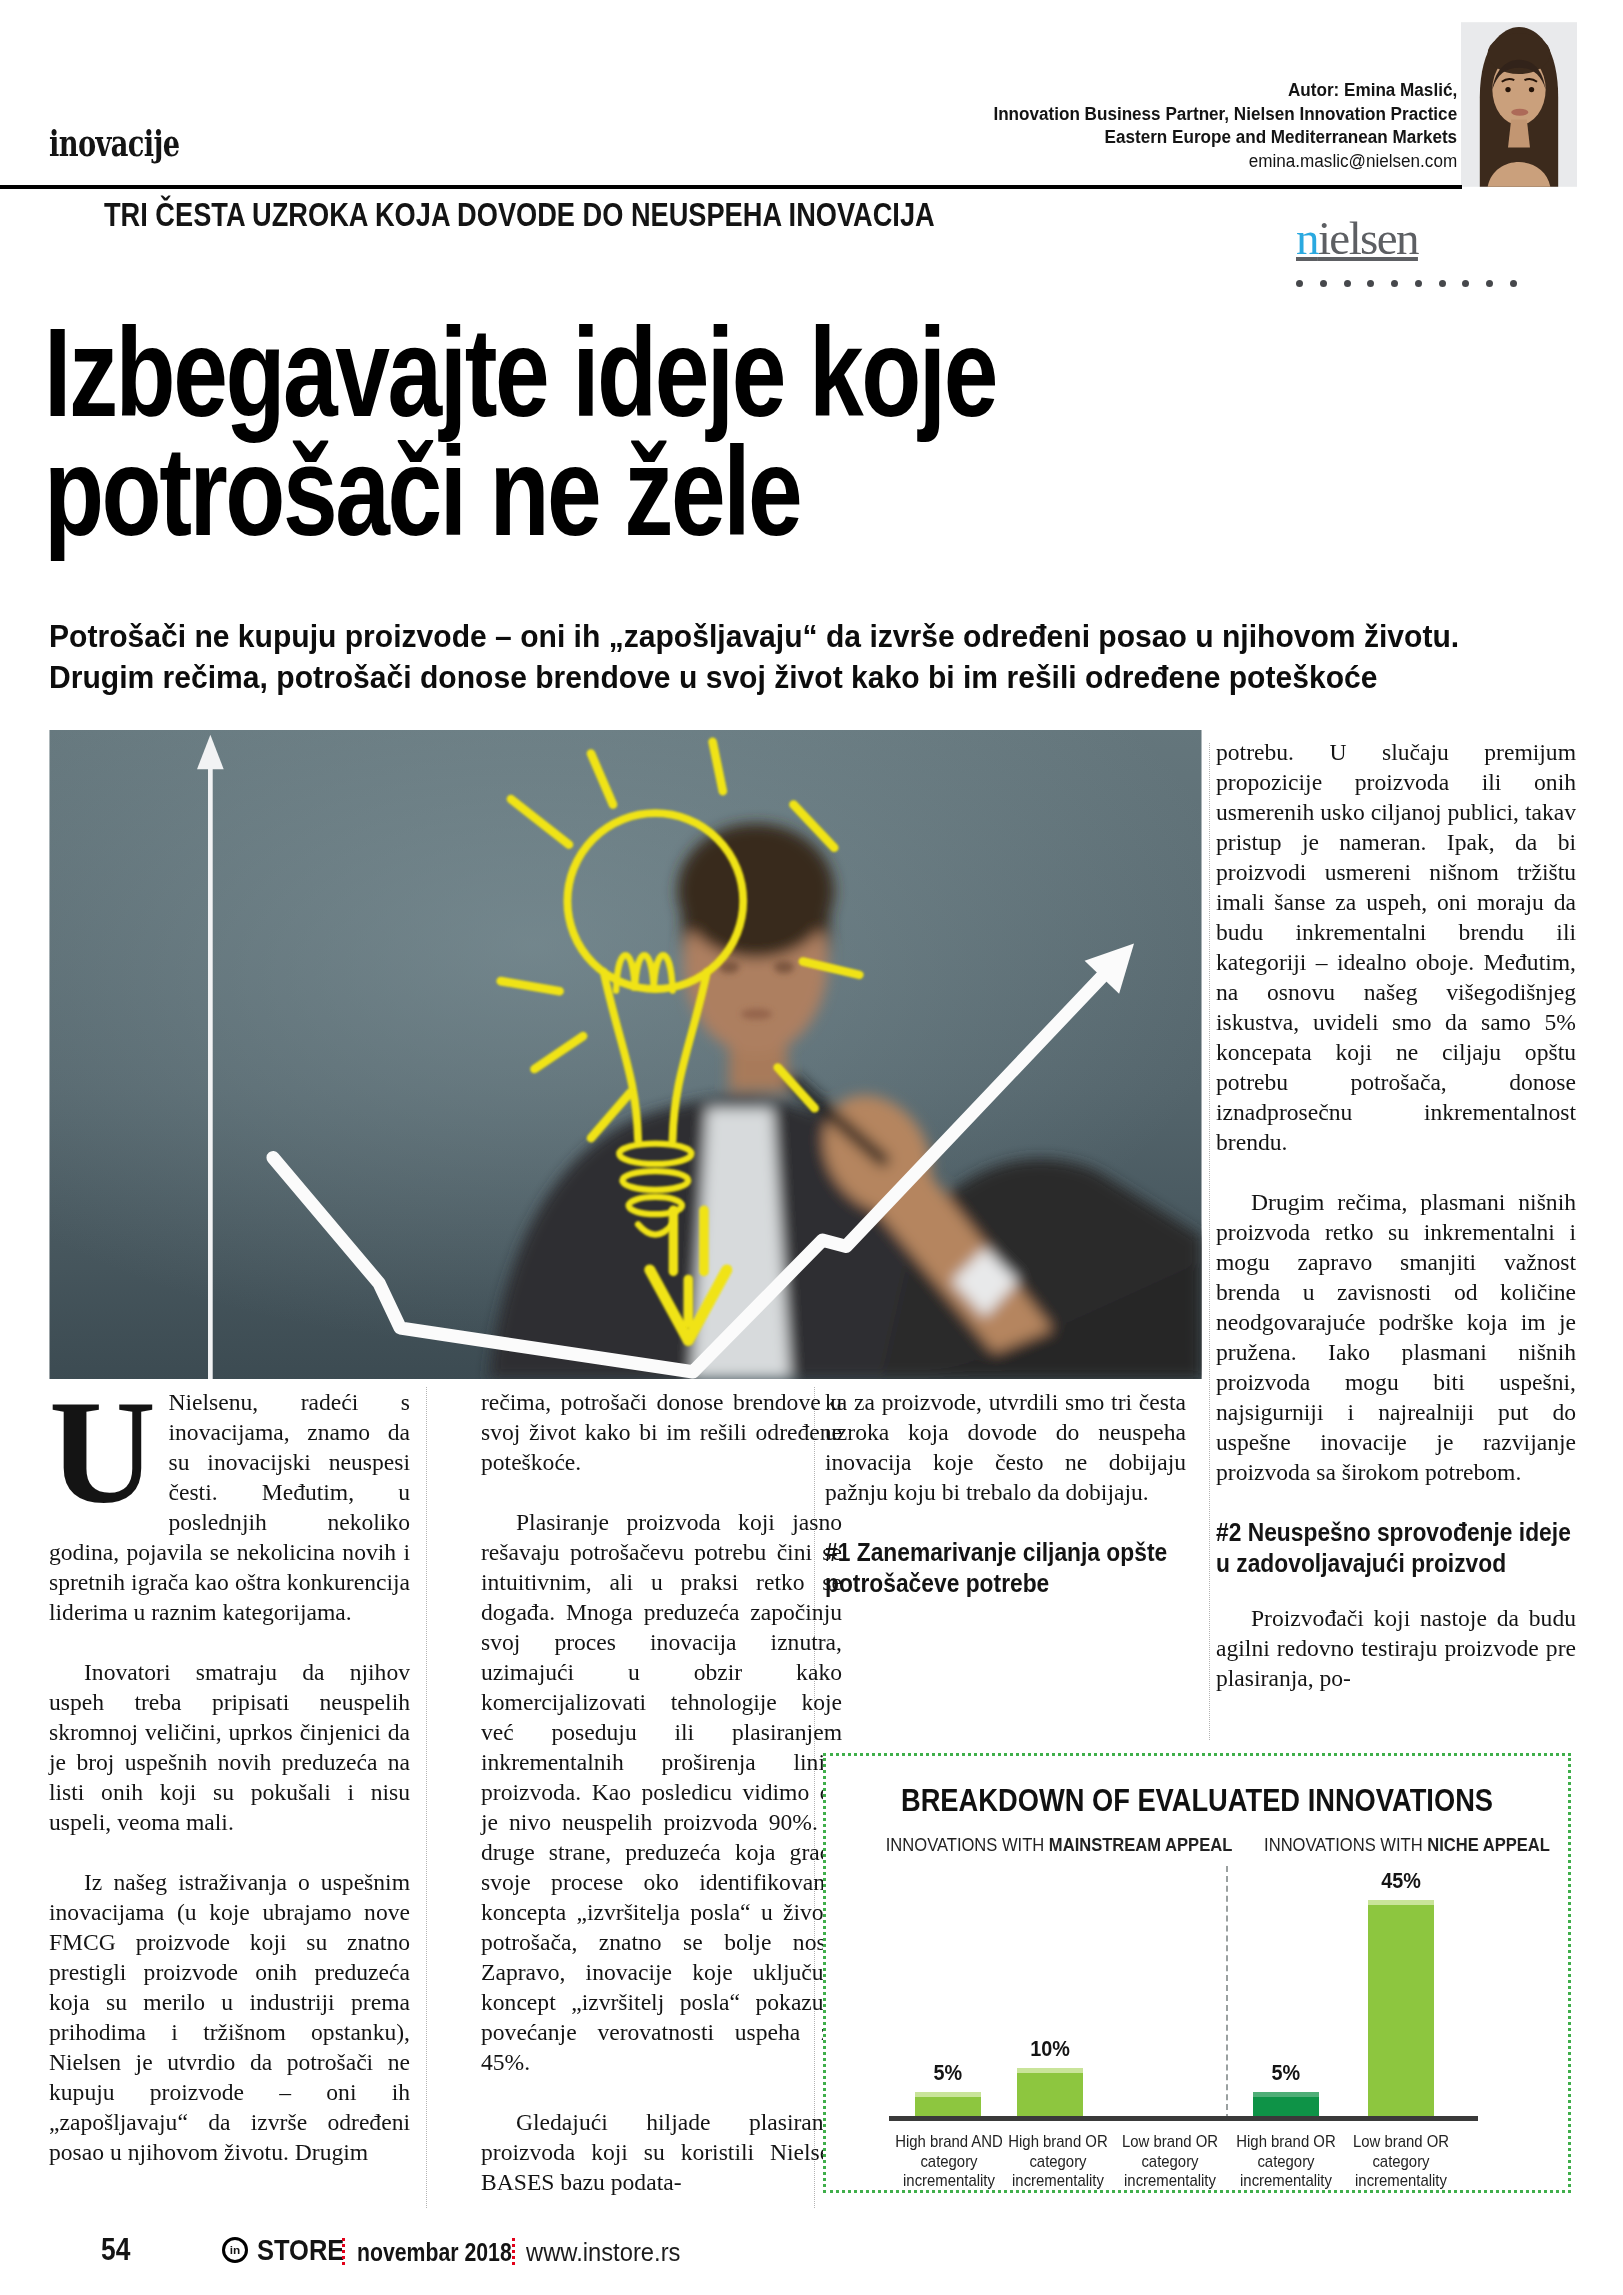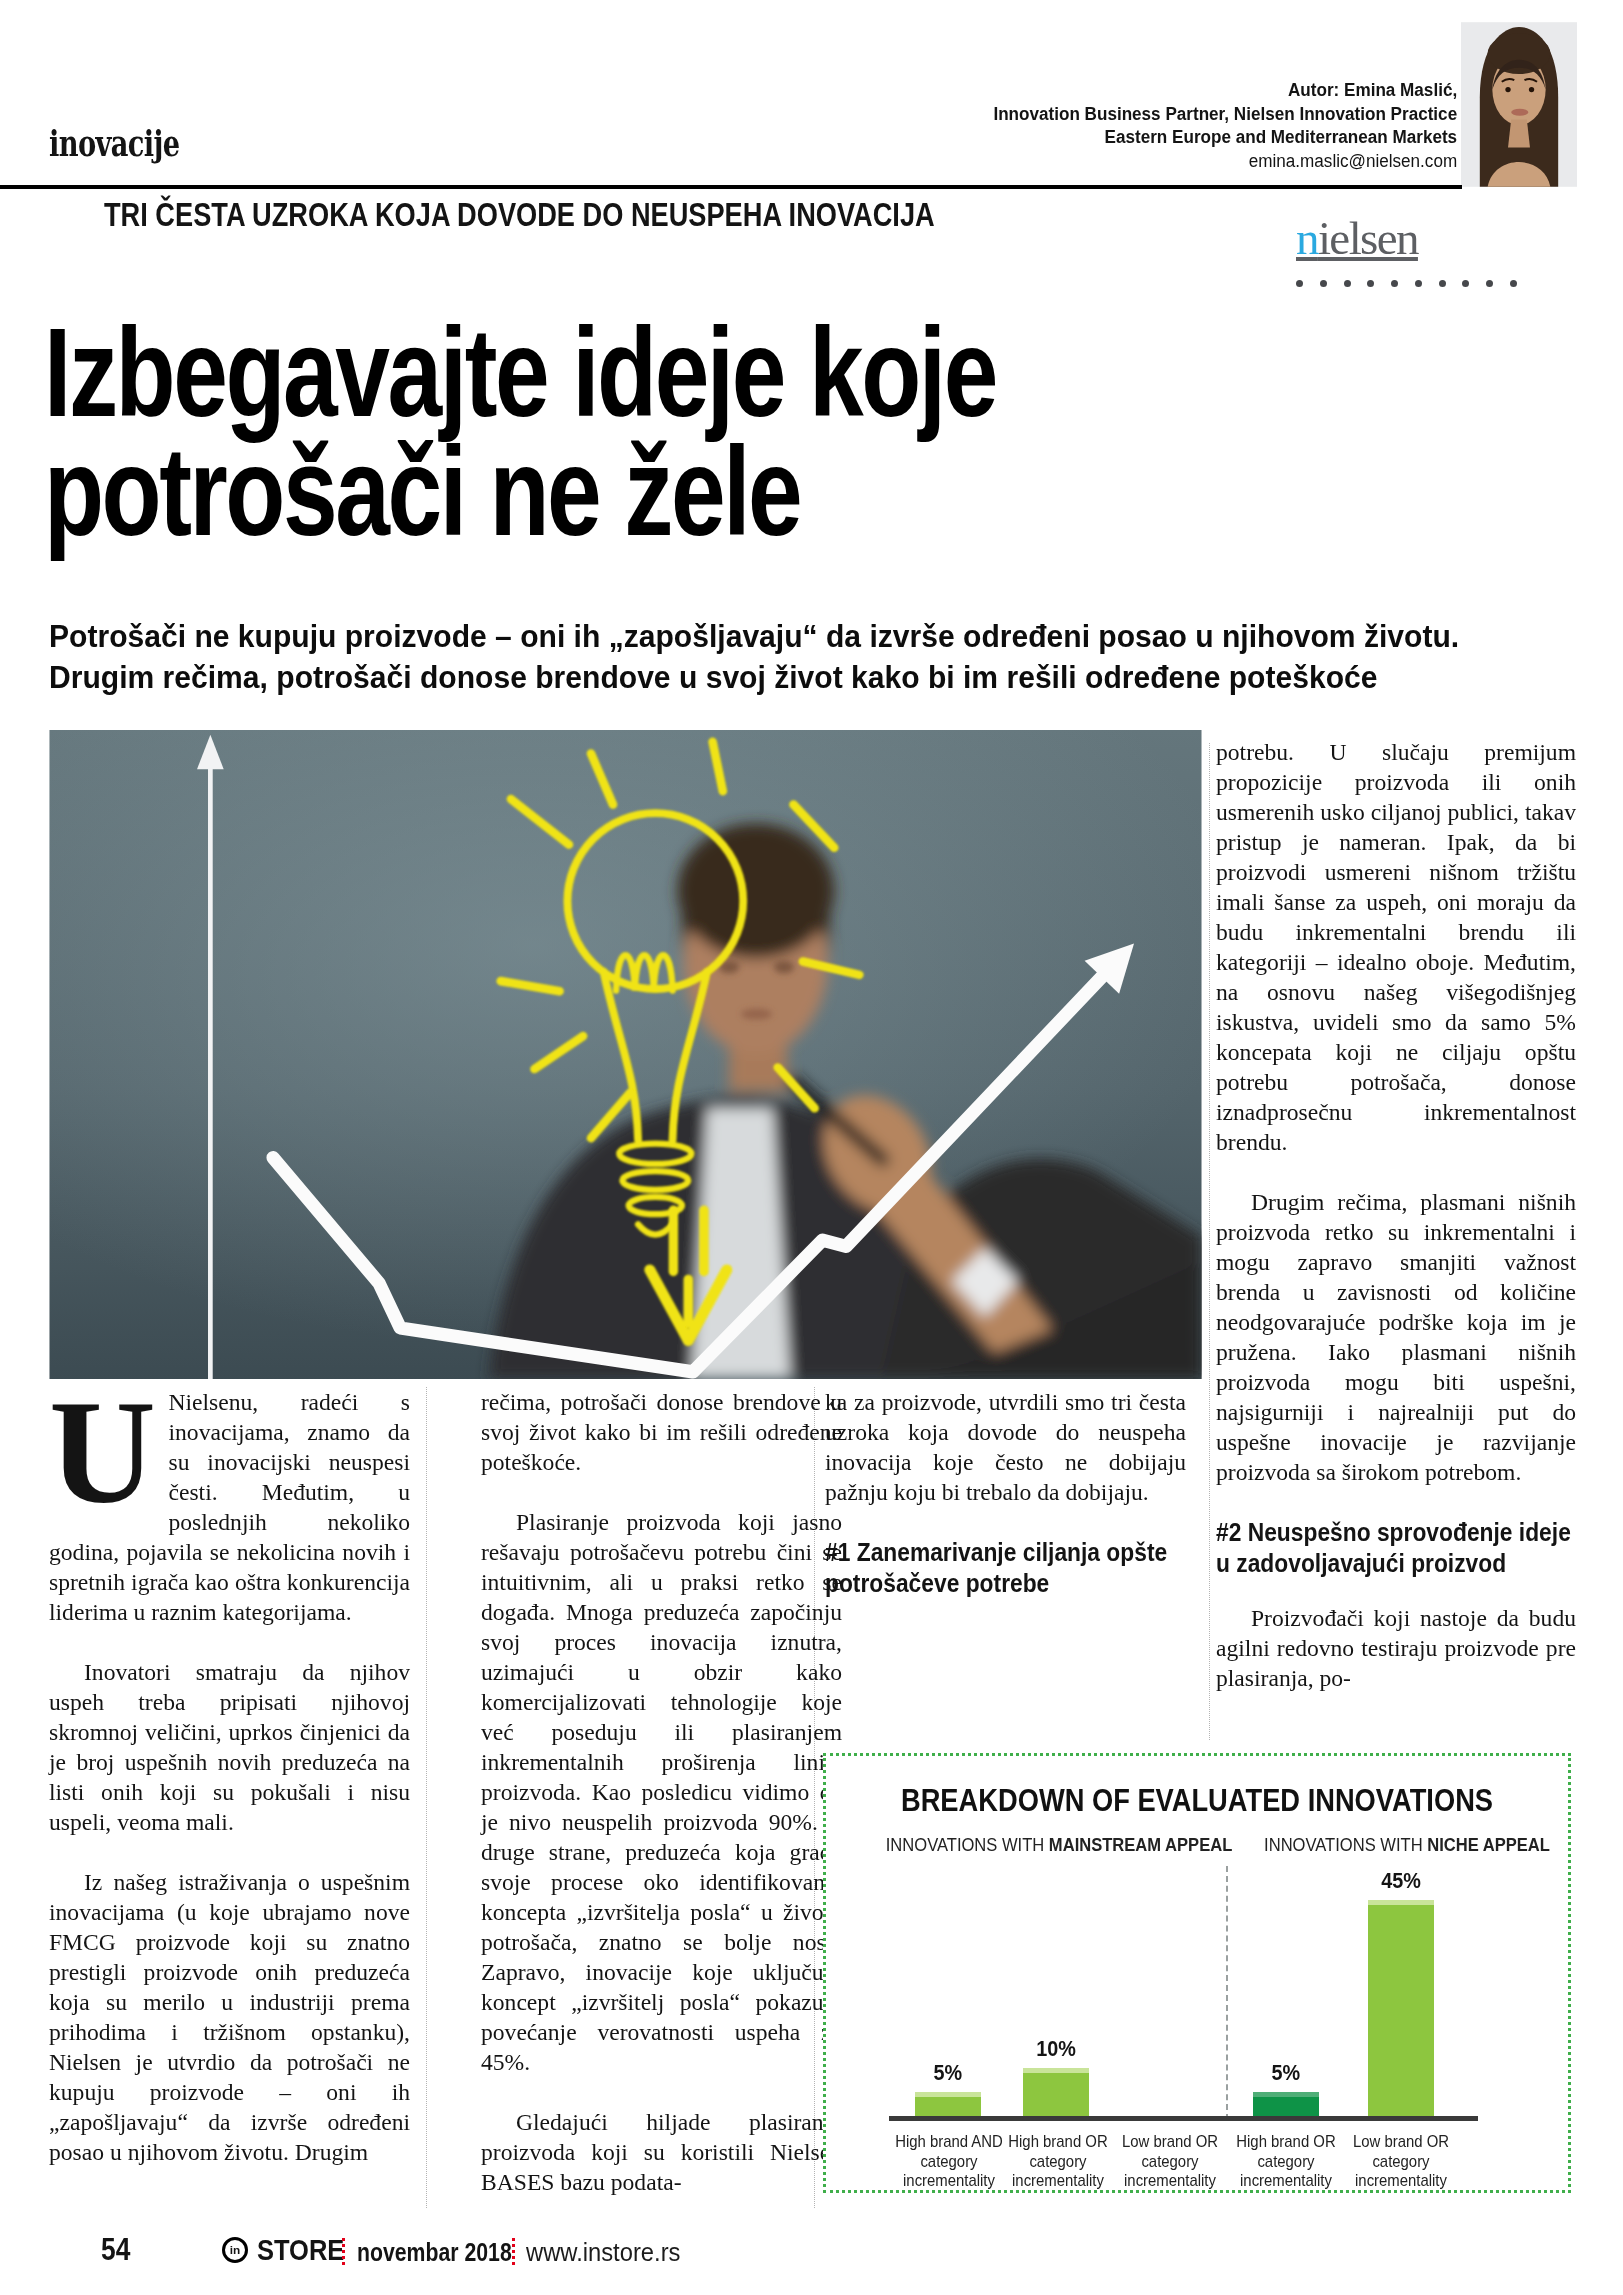--- a/index.html
+++ b/index.html
@@ -224,21 +224,21 @@
       </g>
     </svg>
   </div>
 
   <div class="abs colsep sep-12"></div>
   <div class="abs colsep sep-23"></div>
   <div class="abs colsep sep-34"></div>
 
   <div class="abs col col-1">
     <p><span class="dropcap">U</span><span>Nielsenu, radeći s inovacijama, znamo da su inovacijski neuspesi česti. Međutim, u poslednjih nekoliko godina, pojavila se nekolicina novih i spretnih igrača kao oštra konkurencija liderima u raznim kategorijama.</span></p>
-    <p class="ind">Inovatori smatraju da njihov uspeh treba pripisati njihovoj skromnoj veličini, uprkos činjenici da je broj uspešnih novih preduzeća na listi onih koji su pokušali i nisu uspeli, veoma mali.</p>
+    <p class="ind">Inovatori smatraju da njihov uspeh treba pripisati neuspelih skromnoj veličini, uprkos činjenici da je broj uspešnih novih preduzeća na listi onih koji su pokušali i nisu uspeli, veoma mali.</p>
     <p class="ind">Iz našeg istraživanja o uspešnim inovacijama (u koje ubrajamo nove FMCG proizvode koji su znatno prestigli proizvode onih preduzeća koja su merilo u industriji prema prihodima i tržišnom opstanku), Nielsen je utvrdio da potrošači ne kupuju proizvode – oni ih „zapošljavaju“ da izvrše određeni posao u njihovom životu. Drugim</p>
   </div>
 
   <div class="abs col col-2">
     <p>rečima, potrošači donose brendove u svoj život kako bi im rešili određene poteškoće.</p>
     <p class="ind">Plasiranje proizvoda koji jasno rešavaju potrošačevu potrebu čini se intuitivnim, ali u praksi retko se događa. Mnoga preduzeća započinju svoj proces inovacija iznutra, uzimajući u obzir kako komercijalizovati tehnologije koje već poseduju ili plasiranjem inkrementalnih proširenja linija proizvoda. Kao posledicu vidimo da je nivo neuspelih proizvoda 90%. S druge strane, preduzeća koja grade svoje procese oko identifikovanja koncepta „izvršitelja posla“ u životu potrošača, znatno se bolje nose. Zapravo, inovacije koje uključuju koncept „izvršitelj posla“ pokazuju povećanje verovatnosti uspeha za 45%.</p>
     <p class="ind">Gledajući hiljade plasiranih proizvoda koji su koristili Nielsen BASES bazu podata-</p>
   </div>
 
   <div class="abs col col-3">
@@ -258,21 +258,21 @@
     <div class="chart-title">BREAKDOWN OF EVALUATED INNOVATIONS</div>
     <div class="chart-glabel g1"><span>INNOVATIONS WITH </span><b>MAINSTREAM APPEAL</b></div>
     <div class="chart-glabel g2"><span>INNOVATIONS WITH </span><b>NICHE APPEAL</b></div>
     <div class="chart-plot">
       <div class="chart-divider"></div>
       <div class="chart-baseline"></div>
     <div class="bar-slot" style="left: 38px;">
           <div class="bar-value">5%</div>
           <div class="bar" style="height: 24px; background: linear-gradient(rgb(201, 228, 154) 0px, rgb(201, 228, 154) 5.5px, rgb(141, 198, 63) 5.5px);"></div>
         </div>
-        <div class="bar-slot" style="left: 146px; justify-content: flex-end;">
+        <div class="bar-slot" style="left: 140px; justify-content: flex-end;">
           <div class="bar-value">10%</div>
           <div class="bar" style="height: 48px; background: linear-gradient(rgb(201, 228, 154) 0px, rgb(201, 228, 154) 5.5px, rgb(141, 198, 63) 5.5px);"></div>
         </div>
         <div class="bar-slot" style="left: 376px;">
           <div class="bar-value">5%</div>
           <div class="bar" style="height: 24px; background: linear-gradient(rgb(79, 174, 119) 0px, rgb(79, 174, 119) 5.5px, rgb(14, 147, 71) 5.5px);"></div>
         </div>
         <div class="bar-slot" style="left: 491px;">
           <div class="bar-value">45%</div>
           <div class="bar" style="height: 216px; background: linear-gradient(rgb(201, 228, 154) 0px, rgb(201, 228, 154) 5.5px, rgb(141, 198, 63) 5.5px);"></div>

